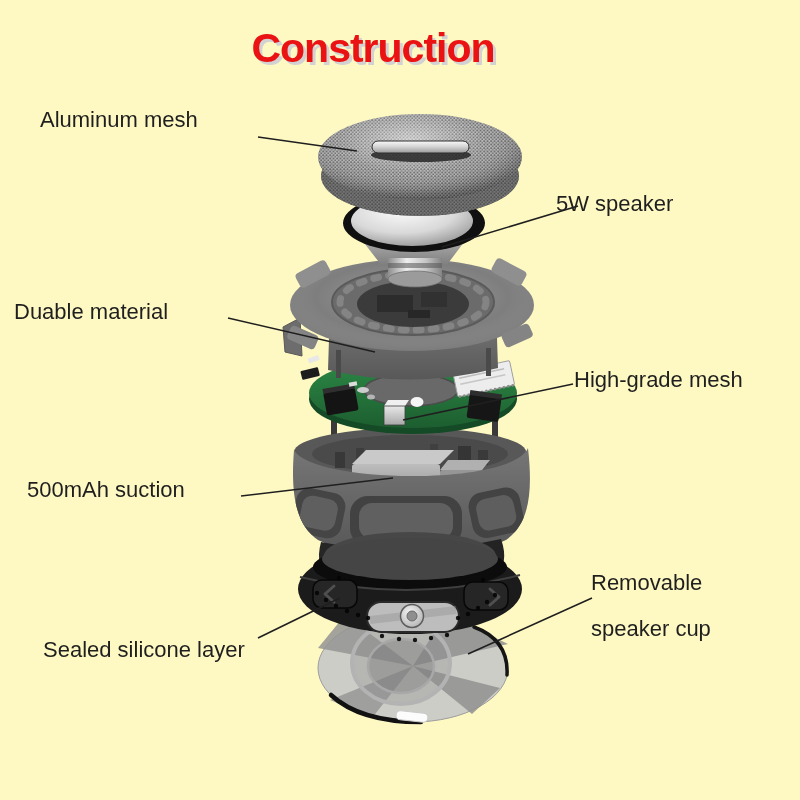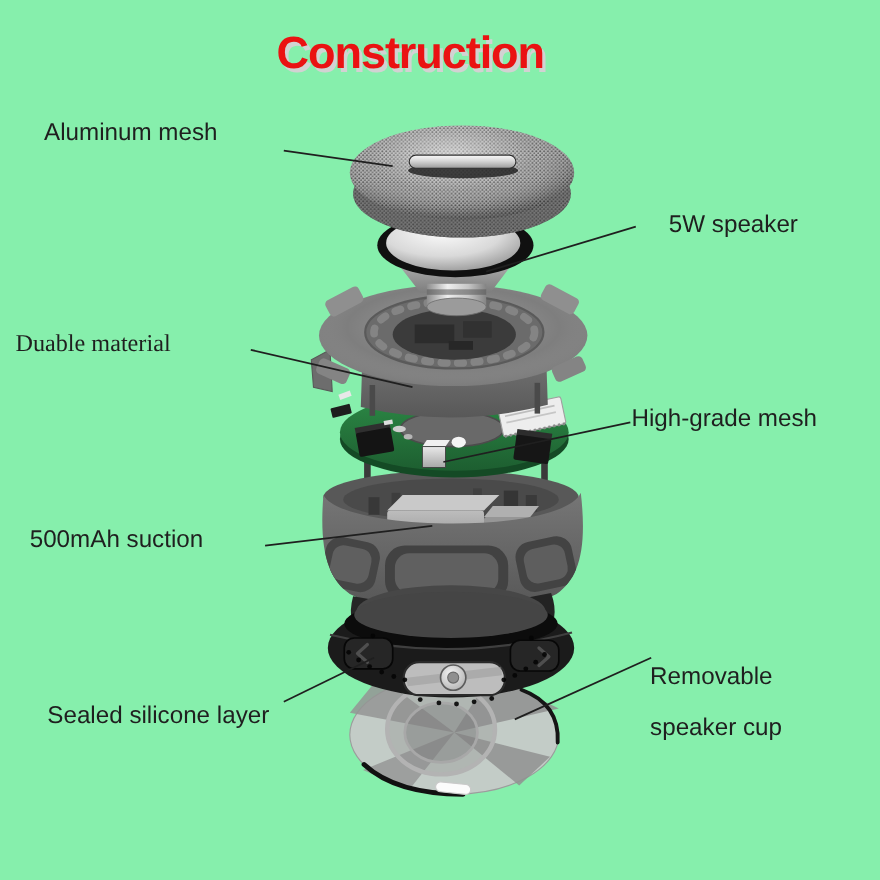--- a/index.html
+++ b/index.html
@@ -1,34 +1,34 @@
 <!DOCTYPE html>
 <html><head>
 <meta charset="utf-8">
 <style>
   html,body{margin:0;padding:0;}
   .page{
-    position:relative;width:800px;height:800px;background:#86efac;
+    position:relative;width:800px;height:800px;background:#fef9c3;
     font-family:"Liberation Sans",sans-serif;overflow:hidden;
   }
   .title{
     position:absolute;top:25px;left:373px;transform:translateX(-50%);
     font-size:41px;font-weight:bold;letter-spacing:-1px;color:#ea1212;
     text-shadow:3px 3px 0 #d2d2d2;white-space:nowrap;
   }
   .lbl{
     position:absolute;font-size:22px;line-height:1.2;color:#1f1f1f;white-space:nowrap;
   }
   .lbl-aluminum{left:40px;top:107px;}
-  .lbl-speaker{left:608px;top:191px;}
-  .lbl-durable{left:14px;top:299px;font-family:Liberation Serif, serif;}
+  .lbl-speaker{left:556px;top:191px;}
+  .lbl-durable{left:14px;top:299px;}
   .lbl-chip{left:574px;top:367px;}
   .lbl-battery{left:27px;top:477px;}
   .lbl-silicone{left:27px;top:637px;margin-left:16px;}
-  .lbl-suction{left:591px;top:570px;margin-top:32px;}
+  .lbl-suction{left:591px;top:570px;}
   .lbl-suction .line2{display:block;margin-top:20px;}
   svg{position:absolute;left:0;top:0;}
 </style>
 </head>
 <body>
 
 <div class="page">
 
   <svg width="800" height="800" viewBox="0 0 800 800">
     <defs>

